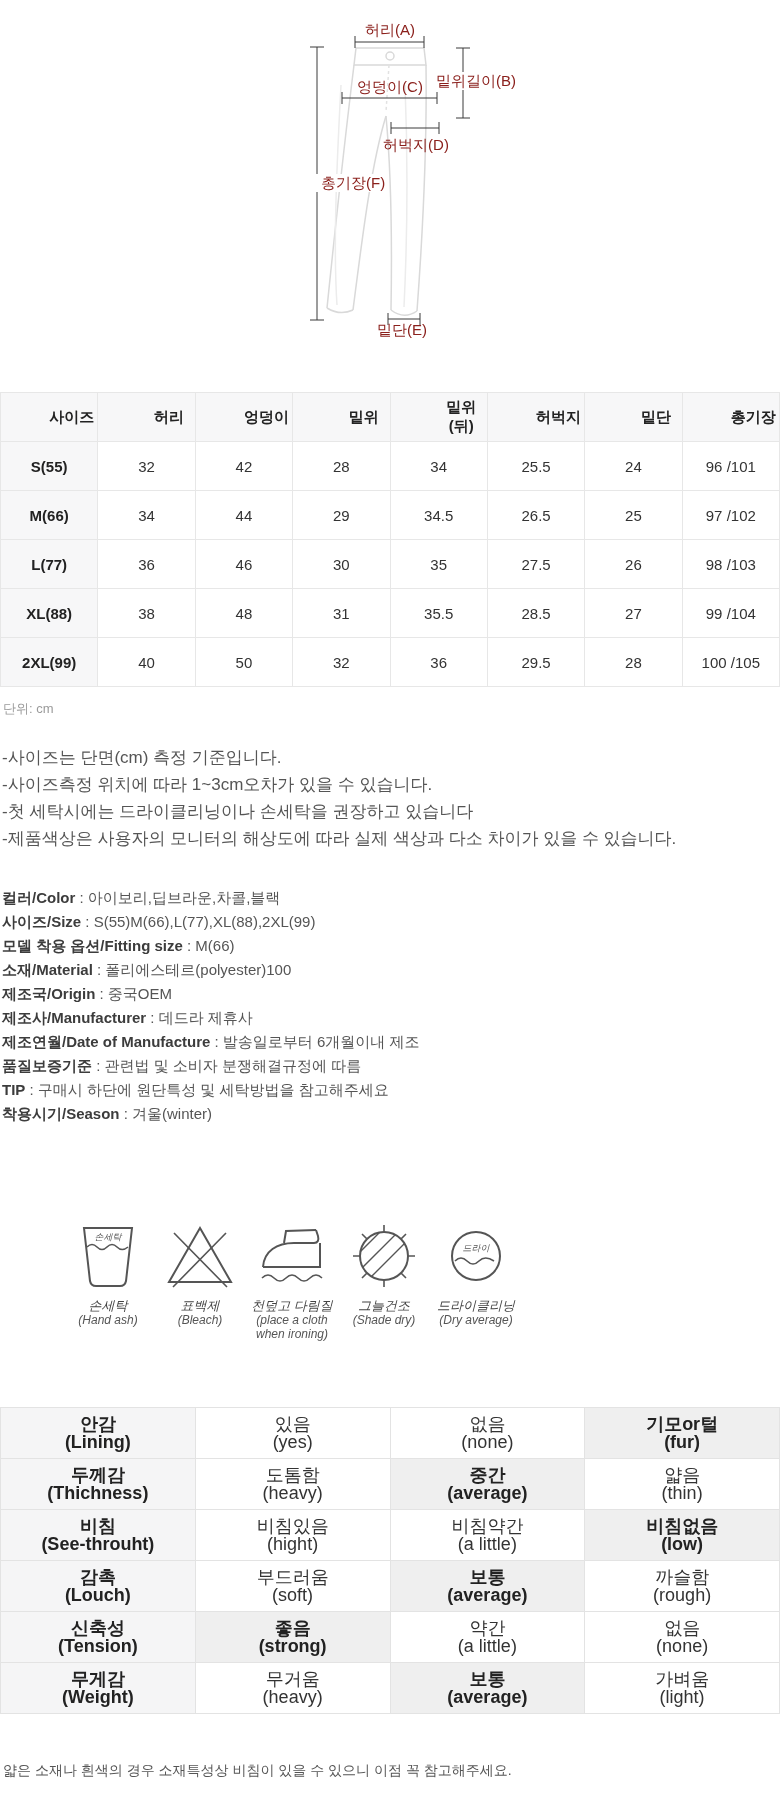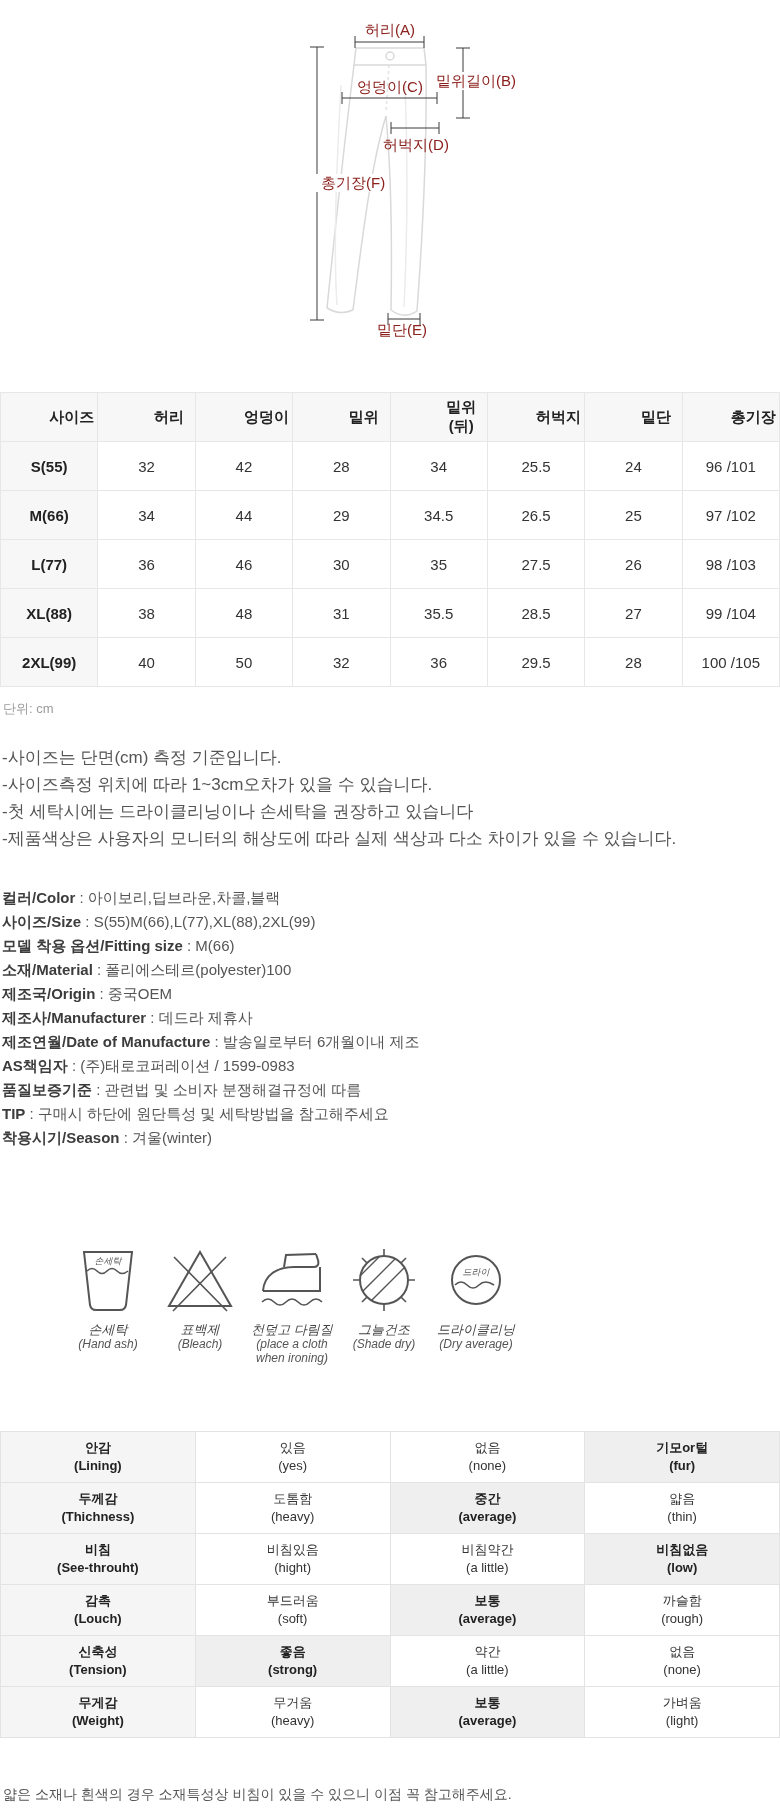--- a/index.html
+++ b/index.html
@@ -35,21 +35,21 @@
   
   .care-row{display:flex;margin:94px 0 0 62px;width:470px;font-style:italic;}
   .care-item{width:92px;text-align:center;flex:0 0 92px;}
   .care-item svg{display:block;margin:0 auto;}
   .care-ko{font-size:13px;color:#444;margin-top:6px;line-height:15px;}
   .care-en{font-size:12px;color:#555;line-height:14px;}
 
   
   table.fabric-table{
     width:780px;border-collapse:collapse;table-layout:fixed;
-    margin-top:66px;font-size:13px;
+    margin-top:66px;font-size:18px;
   }
   table.fabric-table th,table.fabric-table td{
     border:1px solid #e3e3e3;height:50px;text-align:center;vertical-align:middle;
     padding:0;color:#333;font-weight:normal;
   }
   table.fabric-table th{background:#f5f5f6;font-weight:bold;color:#222;}
   table.fabric-table td.sel{background:#efefef;font-weight:bold;color:#222;}
   .cell-line{line-height:18px;}
 
   .bottom-note{margin:48px 1px 0 3px;font-size:14px;color:#555;}
@@ -174,21 +174,20 @@
     </div>
 
   <div class="info-list" id="info-list">
       <div class="info-line"><b>컬러/Color</b><span> : 아이보리,딥브라운,차콜,블랙</span></div>
       <div class="info-line"><b>사이즈/Size</b><span> : S(55)M(66),L(77),XL(88),2XL(99)</span></div>
       <div class="info-line"><b>모델 착용 옵션/Fitting size</b><span> : M(66)</span></div>
       <div class="info-line"><b>소재/Material</b><span> : 폴리에스테르(polyester)100</span></div>
       <div class="info-line"><b>제조국/Origin</b><span> : 중국OEM</span></div>
       <div class="info-line"><b>제조사/Manufacturer</b><span> : 데드라 제휴사</span></div>
       <div class="info-line"><b>제조연월/Date of Manufacture</b><span> : 발송일로부터 6개월이내 제조</span></div>
-      <div class="info-line"><b>AS책임자</b><span> : (주)태로코퍼레이션 / 1599-0983</span></div>
       <div class="info-line"><b>품질보증기준</b><span> : 관련법 및 소비자 분쟁해결규정에 따름</span></div>
       <div class="info-line"><b>TIP</b><span> : 구매시 하단에 원단특성 및 세탁방법을 참고해주세요</span></div>
       <div class="info-line"><b>착용시기/Season</b><span> : 겨울(winter)</span></div>
     </div>
 
   <div class="care-row">
     <div class="care-item">
       <svg width="72" height="72" viewBox="0 0 72 72">
         <g stroke="#555" stroke-width="2" fill="none">
           <path d="M12,8 L60,8 L54,61 Q53,66 48,66 L24,66 Q19,66 18,61 Z"></path>

